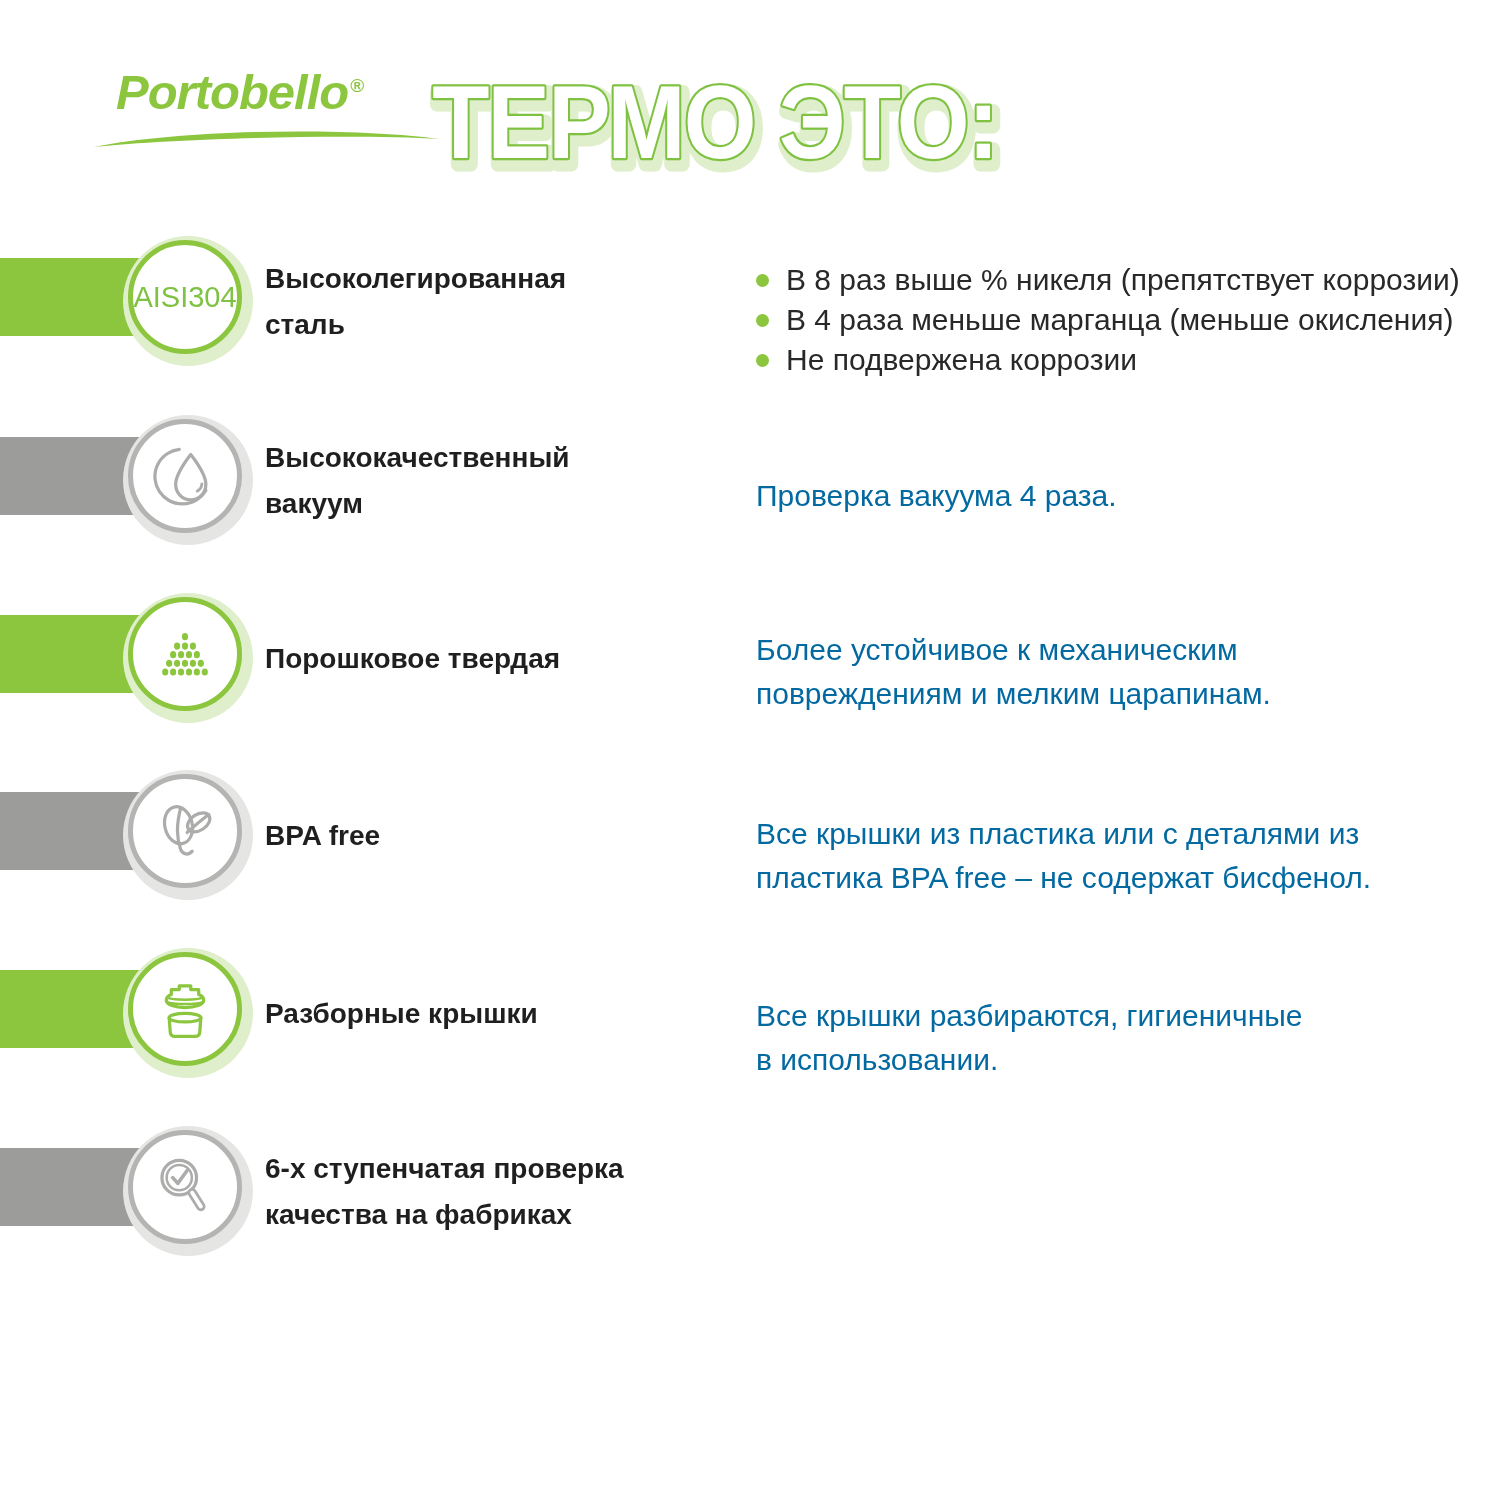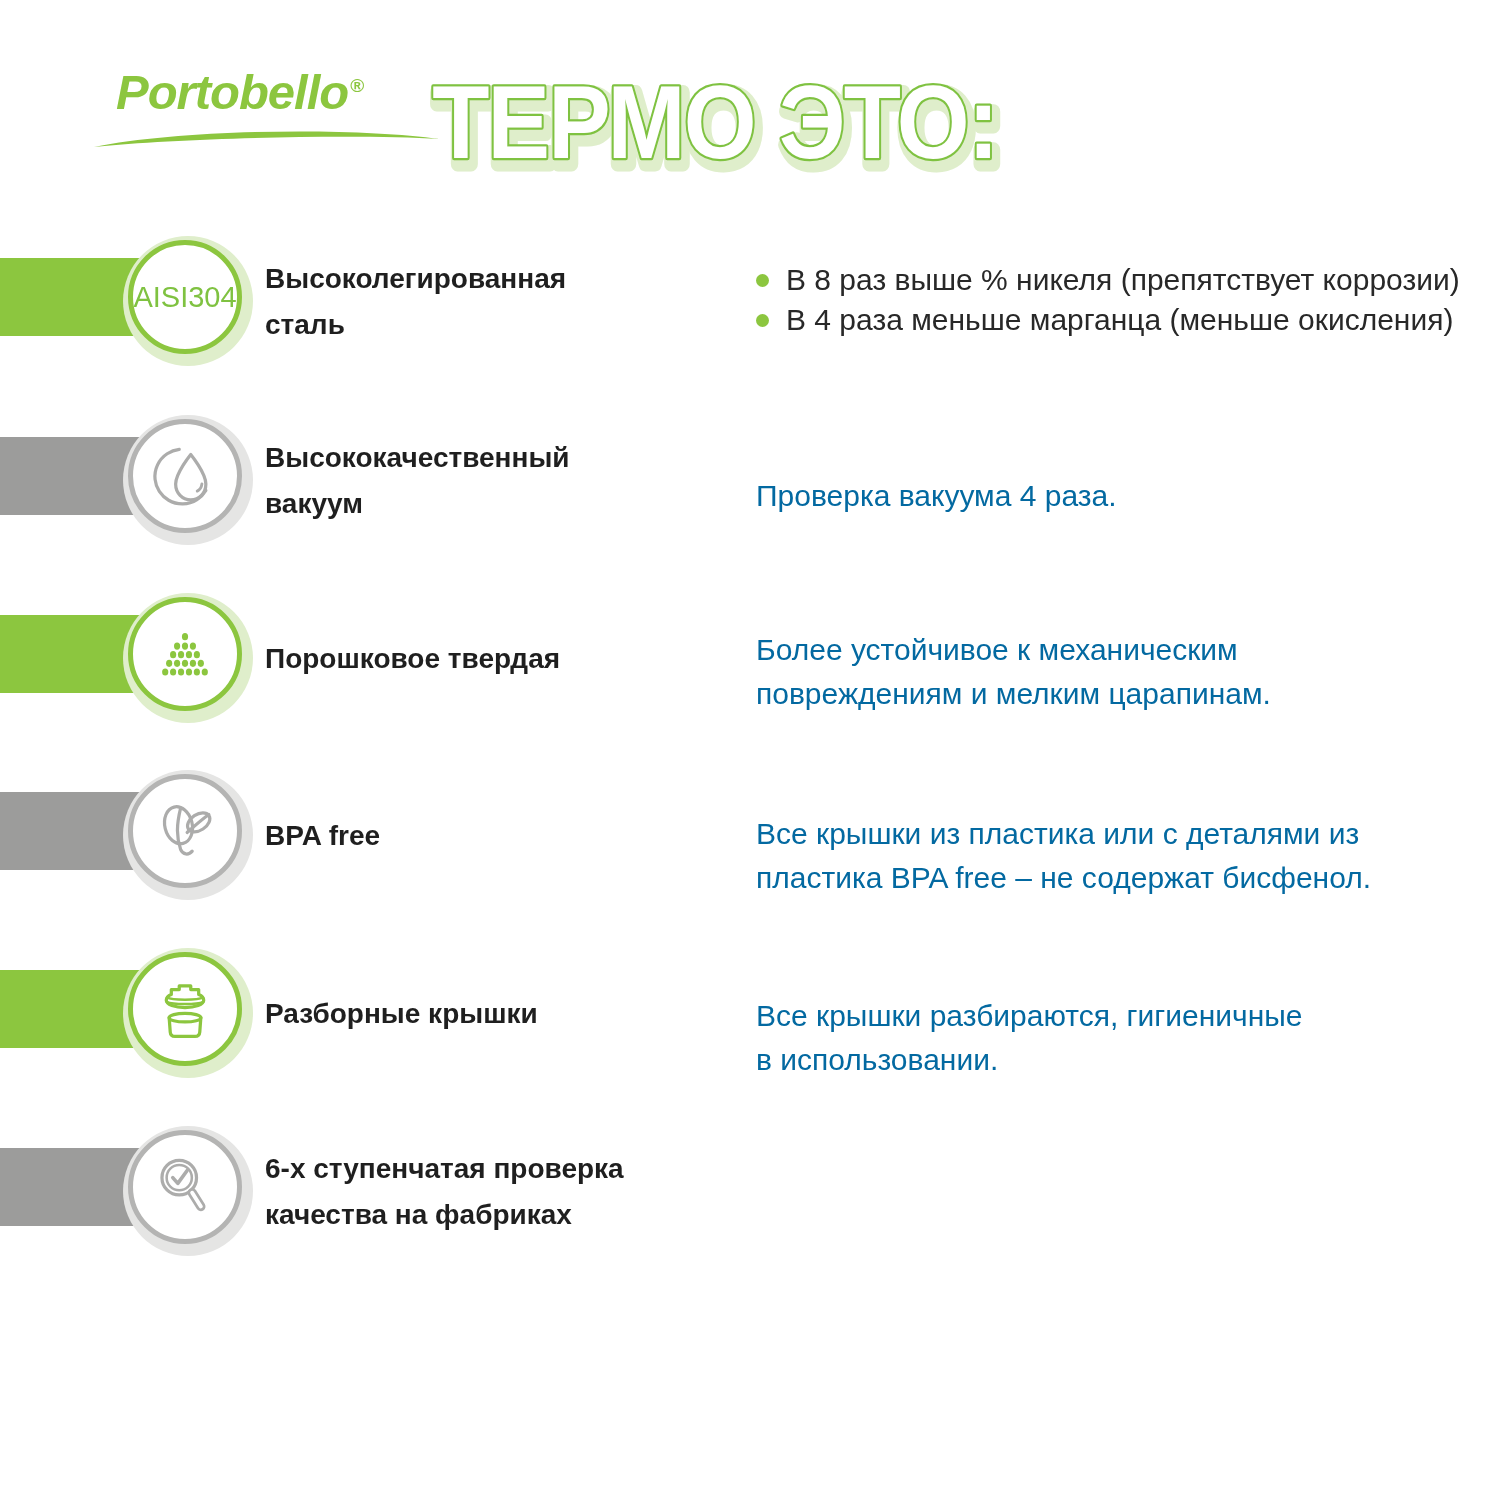--- a/index.html
+++ b/index.html
@@ -87,20 +87,24 @@
     <div class="title">Высоколегированная
 сталь</div>
     <ul class="bullets">
       <li>
           <span class="bullet-dot"></span>
           <span>В 8 раз выше % никеля (препятствует коррозии)</span>
         </li>
       <li>
           <span class="bullet-dot"></span>
           <span>В 4 раза меньше марганца (меньше окисления)</span>
+        </li>
+      <li>
+          <span class="bullet-dot"></span>
+          <span>Не подвержена коррозии</span>
         </li>
     </ul>
   </div>
 
   <div class="row gray row-vacuum">
     <div class="bar"></div>
     <div class="icon-wrap">
       <svg class="icon-svg" viewBox="0 0 100 100">
         <path class="stroke-gray" stroke-width="4.5" d="M42 13 A38 38 0 1 0 79 70"></path>
         <path class="stroke-gray" stroke-width="4.5" d="M58 20 C58 20 37 46 37 61 C37 73.7 46.4 83 58 83 C69.6 83 79 73.7 79 61 C79 46 58 20 58 20 Z"></path>

